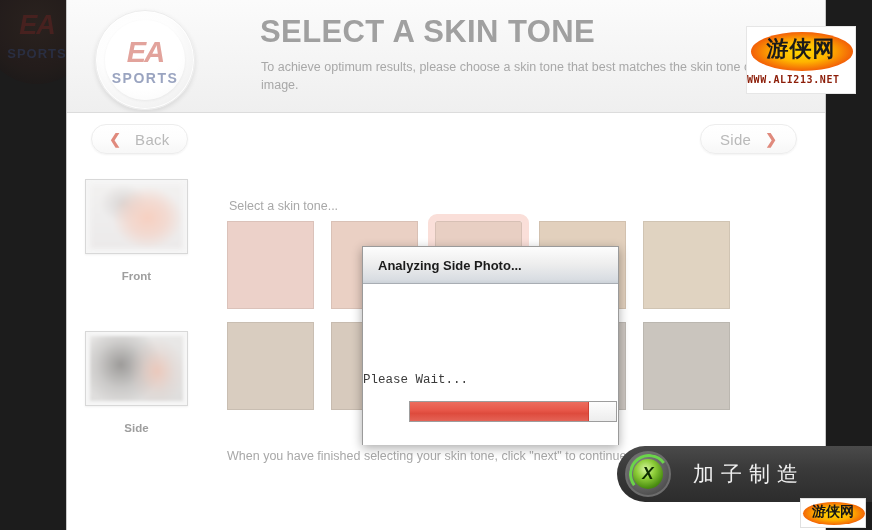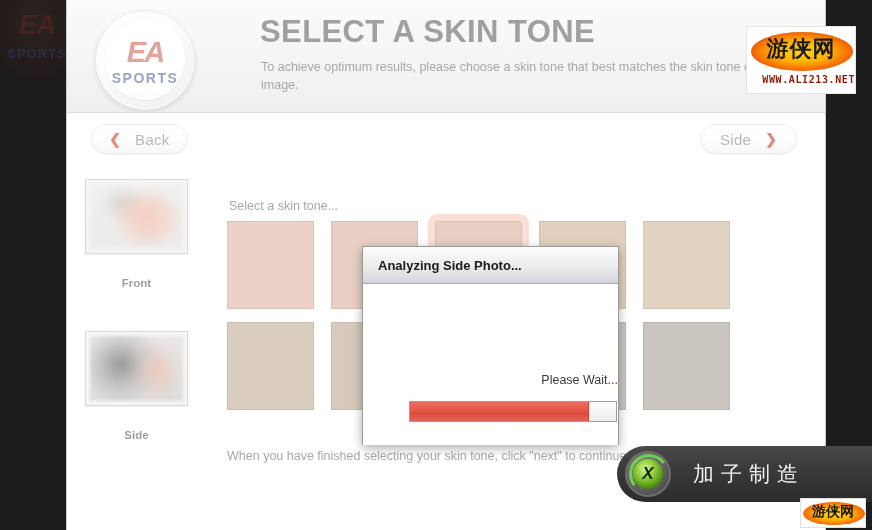--- a/index.html
+++ b/index.html
@@ -121,21 +121,21 @@
     filter: blur(2.2px);
   }
   .thumb-img.side {
     background:
       radial-gradient(ellipse 30% 52% at 72% 54%, rgba(236,198,184,.9) 0%, rgba(226,196,186,.25) 62%, rgba(230,228,226,0) 100%),
       radial-gradient(ellipse 44% 62% at 33% 44%, rgba(132,130,128,.75) 0%, rgba(160,158,156,.35) 58%, rgba(205,203,201,0) 100%),
       linear-gradient(180deg,#e9e8e7 0%, #e4e3e2 50%, #dedddc 100%);
     filter: blur(1.6px);
   }
   .thumb-caption {
-    margin-top: 23px; text-align: center;
+    margin-top: 16px; text-align: center;
     font-size: 11.5px; font-weight: bold; color: #9e9e9e;
   }
 
   
   #swatch-instruction {
     position: absolute; left: 162px; top: 30px;
     font-size: 12.5px; color: #a8a8a8;
   }
   #swatch-grid { position: absolute; left: 160px; top: 52px; width: 510px; }
   .swatch-row { display: flex; gap: 17px; margin-bottom: 13px; }
@@ -172,21 +172,21 @@
   }
   #modal-title {
     margin-left: 15px;
     font-size: 13px; font-weight: bold; color: #1b1b1b;
   }
   #modal-body {
     position: relative; height: 161px; background: #ffffff;
   }
   #please-wait {
     position: absolute; left: 0; right: 0; top: 89px;
-    text-align: right; font-size: 12.5px; color: #3b3b3b;
+    text-align: left; font-size: 12.5px; color: #3b3b3b; font-family: Liberation Mono, monospace;
   }
   #progress-track {
     position: absolute; left: 46px; top: 117px;
     width: 208px; height: 21px;
     background: linear-gradient(180deg,#fdfdfd 0%, #ededed 100%);
     border: 1px solid #9d9d9d;
   }
   #progress-fill {
     position: absolute; left: 0; top: 0; bottom: 0;
     background: linear-gradient(180deg,#ec6d5e 0%, #e8584a 42%, #de4b3d 60%, #e46356 100%);
@@ -211,21 +211,21 @@
     background: radial-gradient(ellipse at 50% 50%, #ffd800 0%, #ffb400 38%, #f25c08 72%, #e03a00 100%);
   }
   #watermark-top .wm-cn {
     position: absolute; left: 0; right: 0; top: 7px;
     text-align: center; font-size: 22px; font-weight: bold;
     color: #1a1a1a; letter-spacing: 1px;
     font-family: "DejaVu Sans", sans-serif;
   }
   #watermark-top .wm-url {
     position: absolute; left: 0; right: 0; bottom: 8px;
-    text-align: right; font-size: 10px; font-weight: bold;
+    text-align: left; font-size: 10px; font-weight: bold;
     color: #8c1d08; letter-spacing: .6px;
     font-family: "DejaVu Sans Mono", monospace;
   }
 
   #xbox-overlay {
     position: absolute; right: 0; bottom: 28px;
     width: 255px; height: 56px; z-index: 61;
     border-radius: 28px 0 0 28px;
     background: linear-gradient(180deg,#4a4a4a 0%, #3a3a3a 40%, #2c2c2c 100%);
     display: flex; align-items: center;

